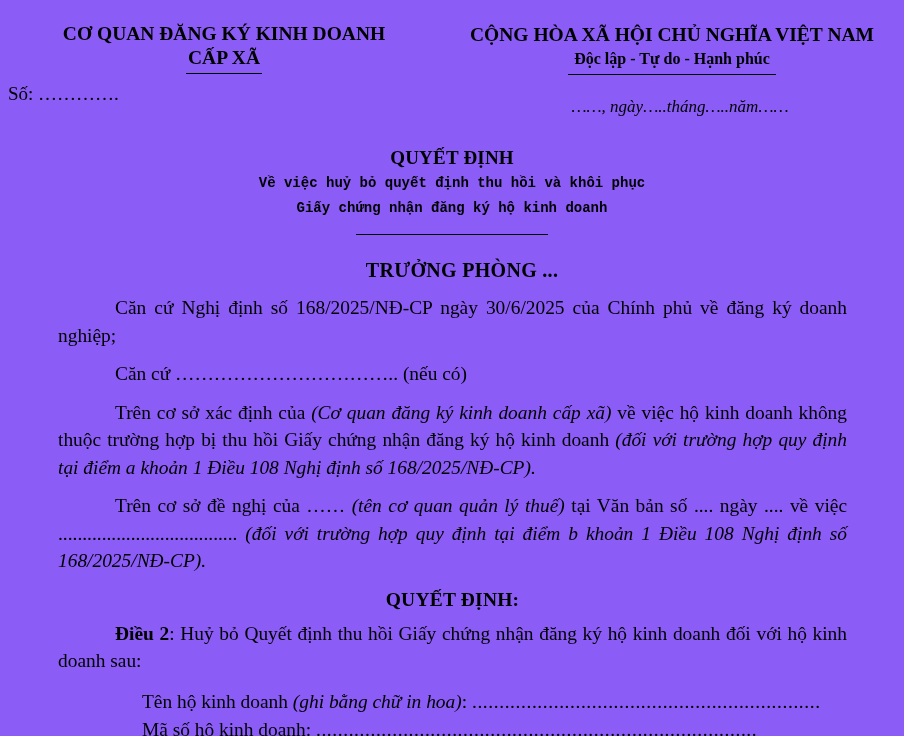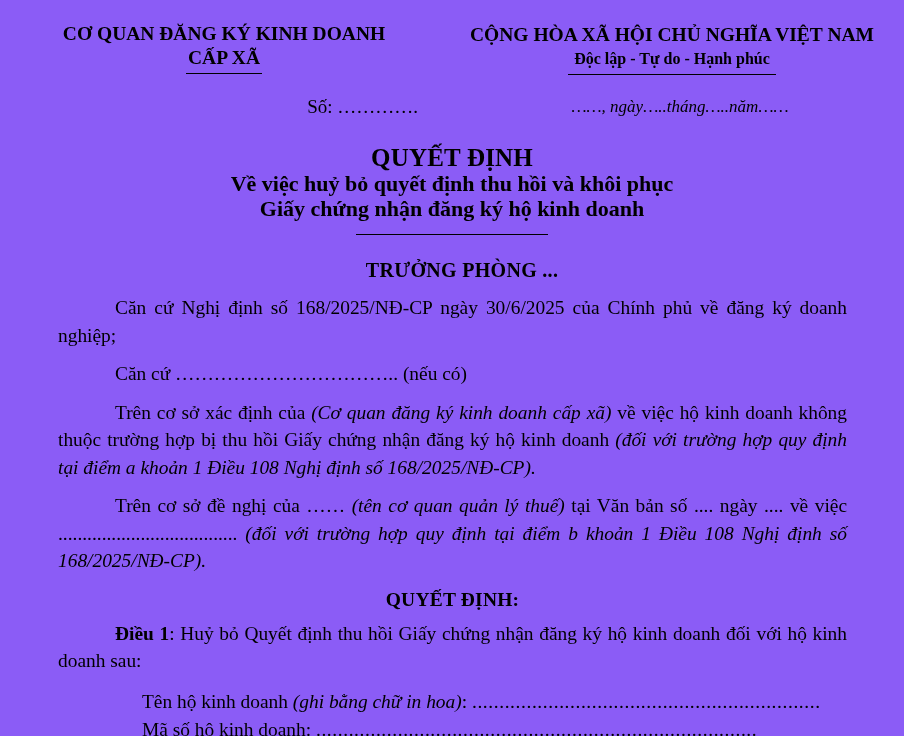--- a/index.html
+++ b/index.html
@@ -62,48 +62,49 @@
     font-weight: bold;
     line-height: 24px;
     display: inline-block;
     border-bottom: 1.6px solid #000;
     padding: 0 6px 3px 6px;
     white-space: nowrap;
   }
   .so-line {
     font-size: 19px;
     line-height: 22px;
-    margin-top: 22px;
-    text-align: right;
+    margin-top: 9px;
+    text-align: left;
     padding-right: 22px;
   }
   .date-line {
     font-size: 17px;
     font-style: italic;
     line-height: 22px;
     margin-top: 21px;
     text-align: center;
     padding-left: 16px;
   }
 
   
   .title-block {
     text-align: center;
     margin-top: 27px;
   }
   .doc-title {
-    font-size: 25px;
+    font-size: 19px;
     font-weight: bold;
     line-height: 26px;
     letter-spacing: 0.2px;
   }
   .doc-subtitle {
-    font-size: 22px;
+    font-size: 14px;
     font-weight: bold;
     line-height: 25px;
+    font-family: Liberation Mono, monospace;
   }
   .rule {
     width: 192px;
     height: 0;
     border-top: 1.6px solid #000;
     margin: 13px auto 0 auto;
   }
   .signer {
     text-align: center;
     font-size: 20px;
@@ -203,21 +204,21 @@
     <p class="para gap"><span>Căn cứ Nghị định số 168/2025/NĐ-CP ngày 30/6/2025 của Chính phủ về đăng ký doanh nghiệp;</span></p>
 
     <p class="para gap"><span>Căn cứ …………………………….. (nếu có)</span></p>
 
     <p class="para gap"><span>Trên cơ sở xác định của </span><em>(Cơ quan đăng ký kinh doanh cấp xã)</em><span> về việc hộ kinh doanh không thuộc trường hợp bị thu hồi Giấy chứng nhận đăng ký hộ kinh doanh </span><em>(đối với trường hợp quy định tại điểm a khoản 1 Điều 108 Nghị định số 168/2025/NĐ-CP).</em></p>
 
     <p class="para gap"><span>Trên cơ sở đề nghị của …… </span><em>(tên cơ quan quản lý thuế)</em><span> tại Văn bản số .... ngày .... về việc ..................................... </span><em>(đối với trường hợp quy định tại điểm b khoản 1 Điều 108 Nghị định số 168/2025/NĐ-CP).</em></p>
 
     <div class="center-bold">QUYẾT ĐỊNH:</div>
 
-    <p class="para" style="margin-top:7px;"><b>Điều 1</b><span>: Huỷ bỏ Quyết định thu hồi Giấy chứng nhận đăng ký hộ kinh doanh đối với hộ kinh doanh sau:</span></p>
+    <p class="para" style="margin-top:7px;"><b>Điều 2</b><span>: Huỷ bỏ Quyết định thu hồi Giấy chứng nhận đăng ký hộ kinh doanh đối với hộ kinh doanh sau:</span></p>
 
     <div class="fields">
 
       <div class="field-row"><span class="lbl">Tên hộ kinh doanh </span><em>(ghi bằng chữ in hoa)</em><span>: </span><span class="dots">................................................................</span></div>
 
       <div class="field-row"><span class="lbl">Mã số hộ kinh doanh: </span><span class="dots">.................................................................................</span></div>
 
     </div>
   </div>
 

